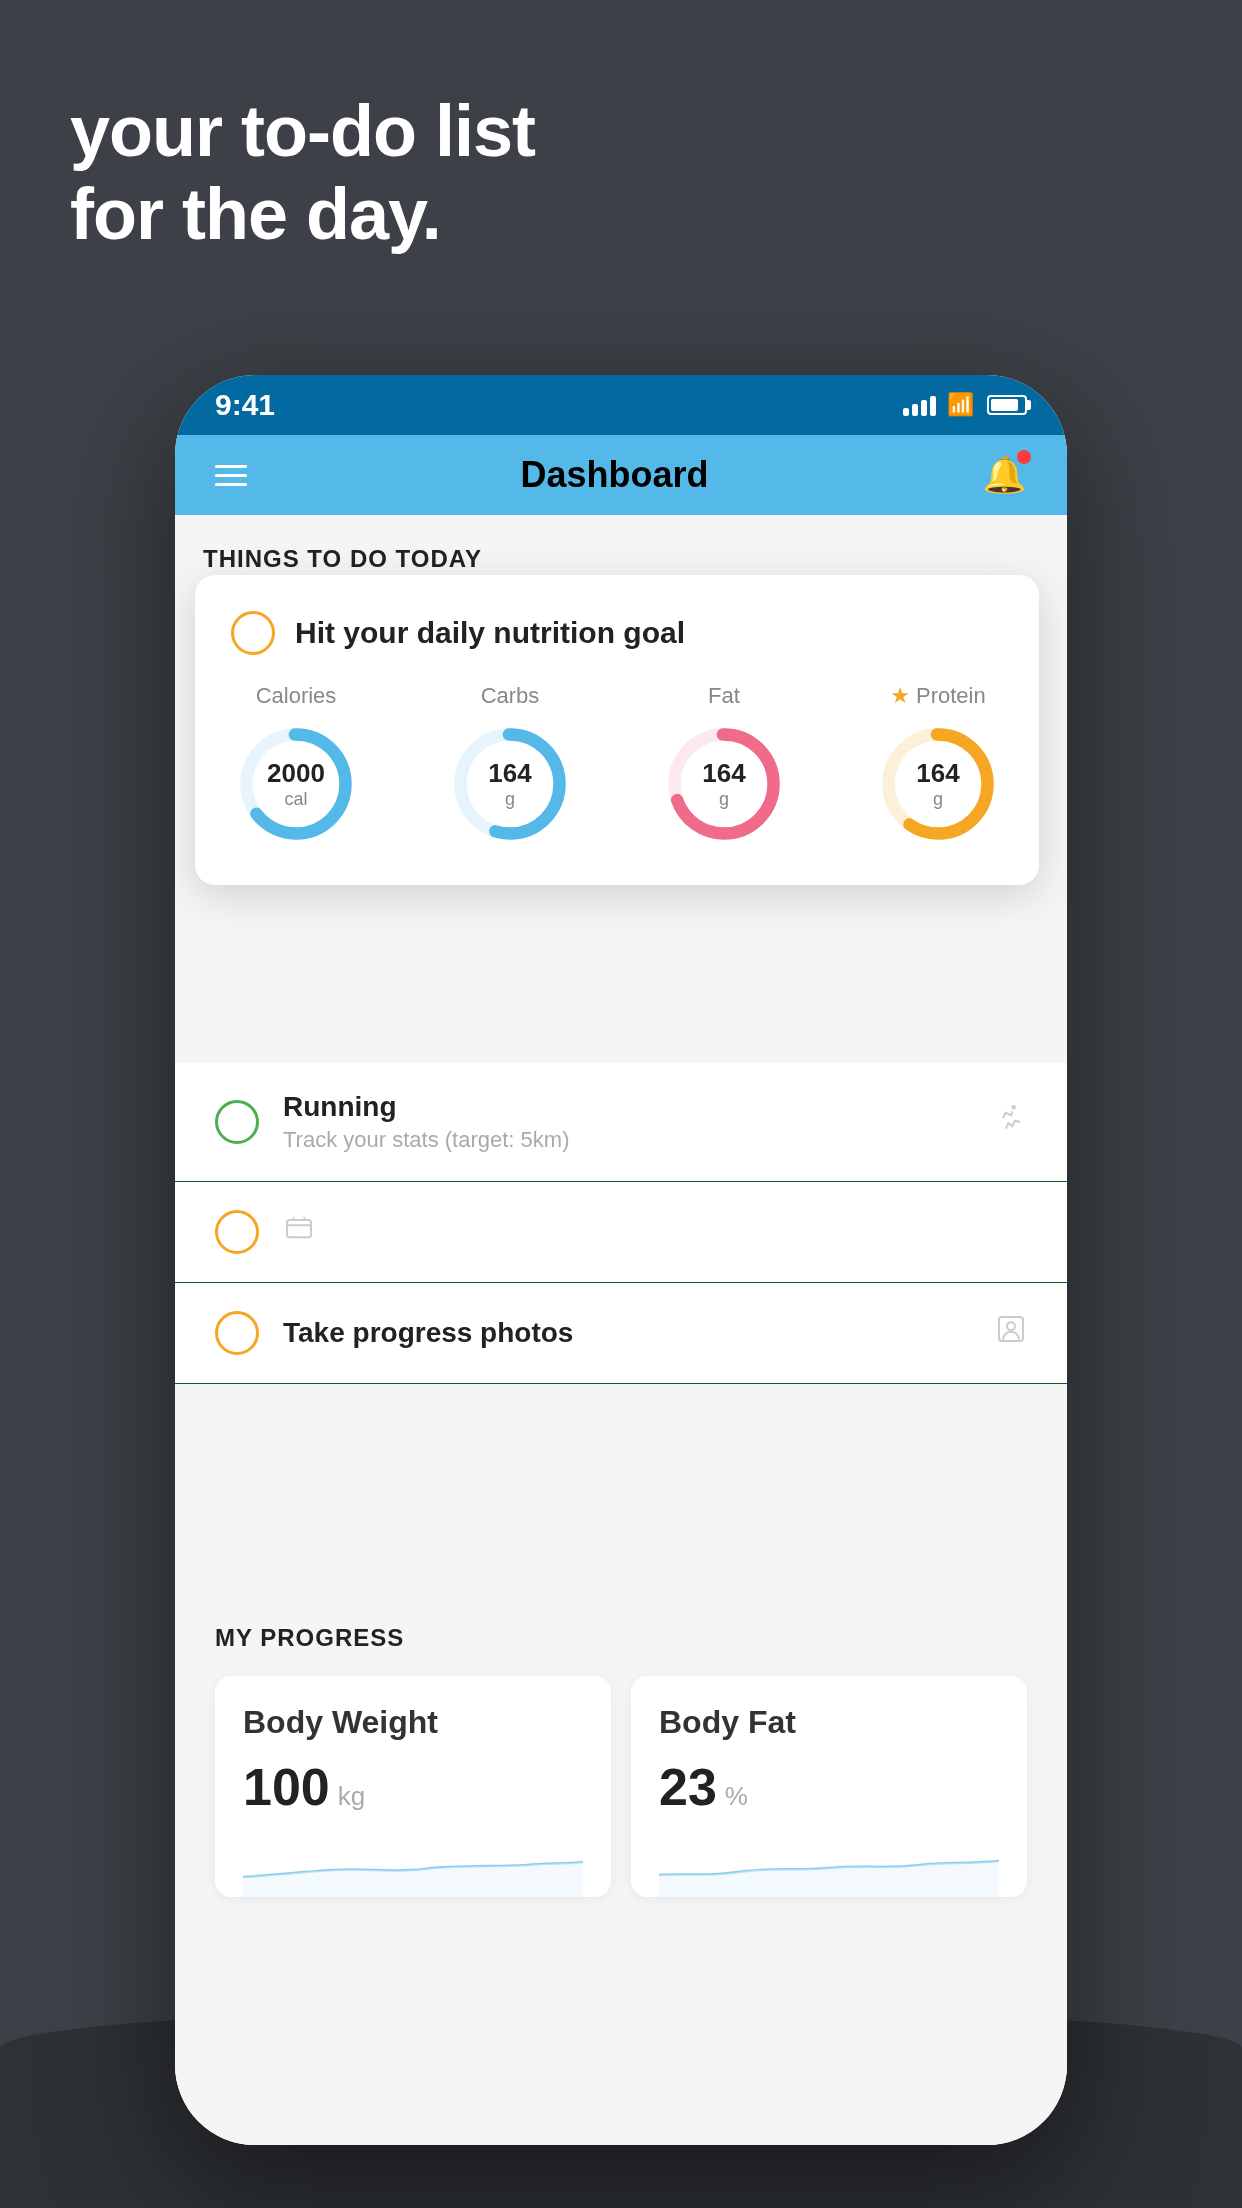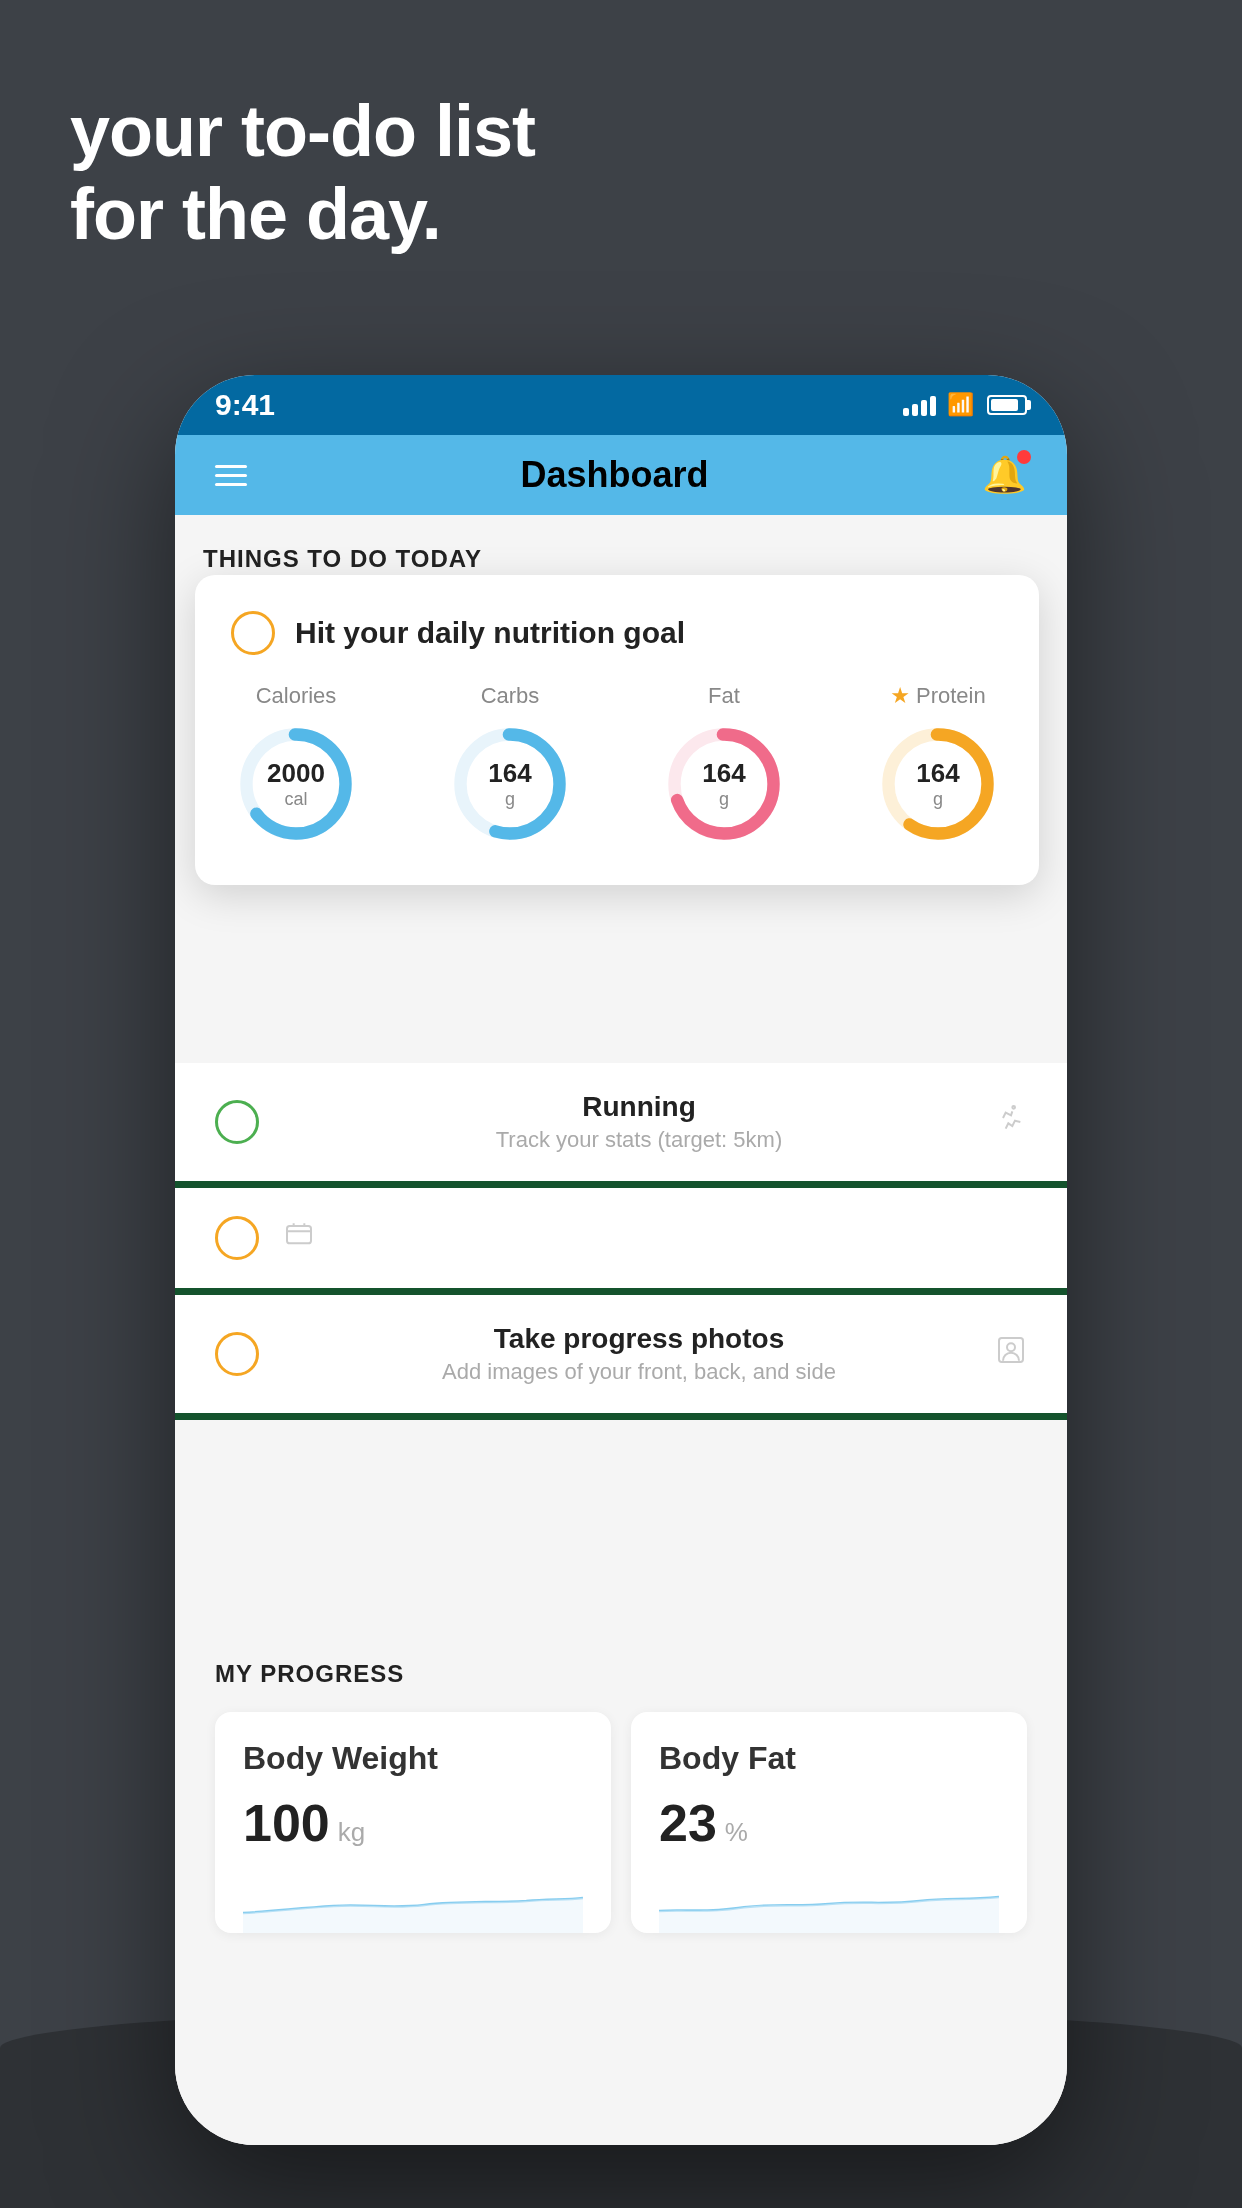--- a/index.html
+++ b/index.html
@@ -248,22 +248,21 @@
 
     
     .todo-list {
       background: #ffffff;
       margin: 0;
     }
     .todo-item {
       display: flex;
       align-items: center;
       padding: 28px 40px;
-      border-bottom: 7px solid #14532d;
-      text-align: center;
+      border-bottom: 1px solid #14532d;
     }
     .todo-checkbox {
       width: 44px;
       height: 44px;
       border-radius: 50%;
       border: 3px solid #f5a623;
       margin-right: 24px;
       flex-shrink: 0;
     }
     .todo-checkbox.green {
@@ -491,21 +490,20 @@
             <rect x="3" y="6" width="18" height="13" rx="2"></rect>
             <path d="M8 6V4M16 6V4M3 10h18"></path>
           </svg>
         </span>
       </div>
 
       <div class="todo-item">
         <div class="todo-checkbox"></div>
         <div class="todo-text">
           <span class="todo-name">Take progress photos</span>
-          <span class="todo-desc">Add images of your front, back, and side</span>
         </div>
         <span class="todo-icon">
           <svg width="32" height="32" viewBox="0 0 24 24" fill="none" stroke="#cccccc" stroke-width="1.5">
             <rect x="3" y="3" width="18" height="18" rx="2"></rect>
             <circle cx="12" cy="10" r="3"></circle>
             <path d="M6 20c0-3.3 2.7-6 6-6s6 2.7 6 6"></path>
           </svg>
         </span>
       </div>
 

